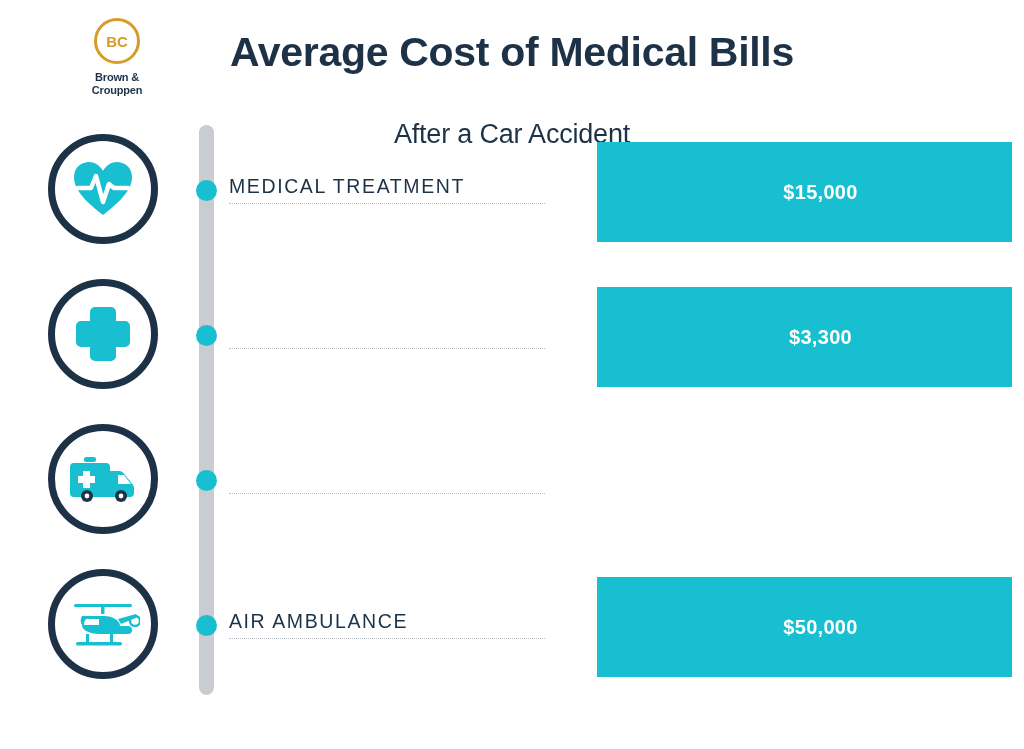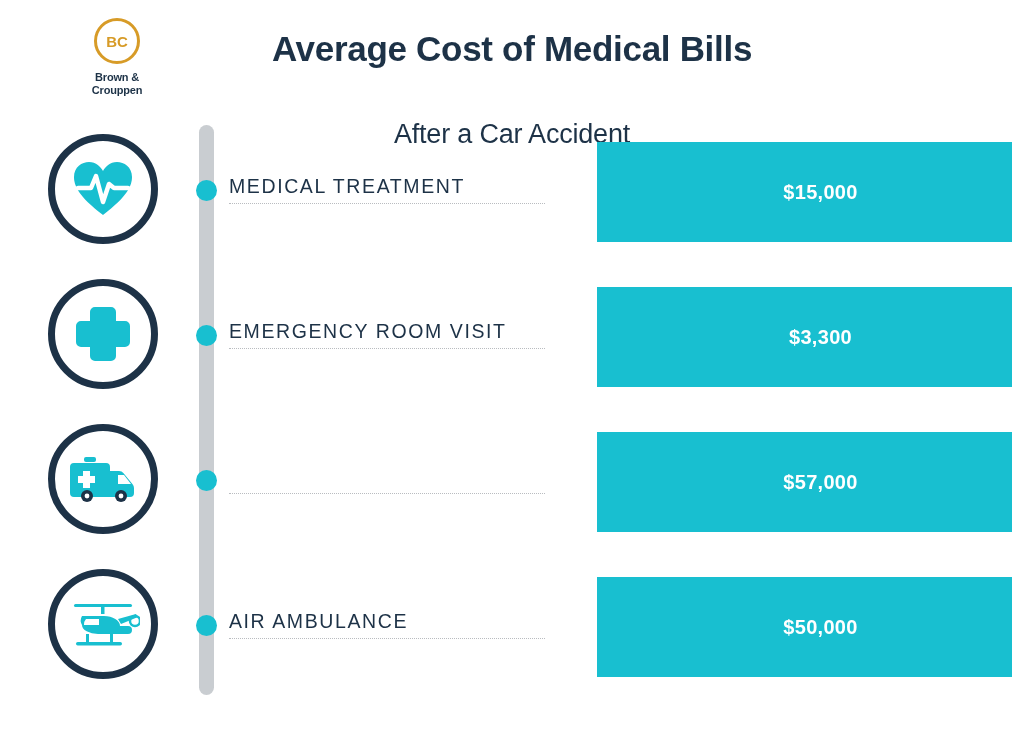--- a/index.html
+++ b/index.html
@@ -50,21 +50,21 @@
     letter-spacing: -0.2px;
   }
 
   
   .title {
     position: absolute;
     left: 0;
     top: 29px;
     width: 1024px;
     text-align: center;
-    font-size: 35px;
+    font-size: 41px;
     font-weight: bold;
     color: #1d3247;
     letter-spacing: -0.3px;
   }
   .subtitle {
     position: absolute;
     left: 0;
     top: 76px;
     width: 1024px;
     text-align: center;
@@ -197,21 +197,20 @@
   </div>
 </div>
 
 <div class="row r1">
   <div class="icon-circle">
     <svg width="58" height="58" viewBox="0 0 58 58" aria-hidden="true">
       <path d="M21 2 h16 a5 5 0 0 1 5 5 v9 h9 a5 5 0 0 1 5 5 v16 a5 5 0 0 1 -5 5 h-9 v9 a5 5 0 0 1 -5 5 h-16 a5 5 0 0 1 -5 -5 v-9 h-9 a5 5 0 0 1 -5 -5 v-16 a5 5 0 0 1 5 -5 h9 v-9 a5 5 0 0 1 5 -5 z" fill="#18bfd0"></path>
     </svg>
   </div>
   <div class="dot"></div>
-  <div class="label">EMERGENCY ROOM VISIT</div>
   <div class="leader w1"></div>
   <div class="bar">
     <span class="value">$3,300</span>
   </div>
 </div>
 
 <div class="row r2">
   <div class="icon-circle">
     <svg width="70" height="48" viewBox="0 0 70 48" aria-hidden="true">
       <path d="M2 12 a4 4 0 0 1 4 -4 h32 a4 4 0 0 1 4 4 v4 h9 a6 6 0 0 1 4.6 2.2 l9 11 a6 6 0 0 1 1.4 3.8 v5 a4 4 0 0 1 -4 4 h-56 a4 4 0 0 1 -4 -4 z" fill="#18bfd0"></path>
@@ -219,23 +218,20 @@
       <path d="M15 16 h7 v5 h5 v7 h-5 v5 h-7 v-5 h-5 v-7 h5 z" fill="#ffffff"></path>
       <circle cx="19" cy="41" r="6" fill="#1d3247"></circle>
       <circle cx="19" cy="41" r="2.4" fill="#ffffff"></circle>
       <circle cx="53" cy="41" r="6" fill="#1d3247"></circle>
       <circle cx="53" cy="41" r="2.4" fill="#ffffff"></circle>
       <rect x="16" y="2" width="12" height="5" rx="2" fill="#18bfd0"></rect>
     </svg>
   </div>
   <div class="dot"></div>
   <div class="leader w2"></div>
-  <div class="bar">
-    <span class="value">$57,000</span>
-  </div>
 </div>
 
 <div class="row r3">
   <div class="icon-circle">
     <svg width="74" height="50" viewBox="0 0 74 50" aria-hidden="true">
       <rect x="8" y="5" width="58" height="3" rx="1.5" fill="#18bfd0"></rect>
       <rect x="35" y="7" width="3.5" height="8" fill="#18bfd0"></rect>
       <path d="M16 17 h22 a16 10 0 0 1 16 10 h8 a4 4 0 0 1 0 8 h-30 a16 9 0 0 1 -16 -9 a9 9 0 0 1 0 -9 z" fill="#18bfd0"></path>
       <path d="M52 20 l18 -5 l2 3 l-17 7 z" fill="#18bfd0"></path>
       <circle cx="69" cy="22" r="5" fill="none" stroke="#18bfd0" stroke-width="2.5"></circle>

